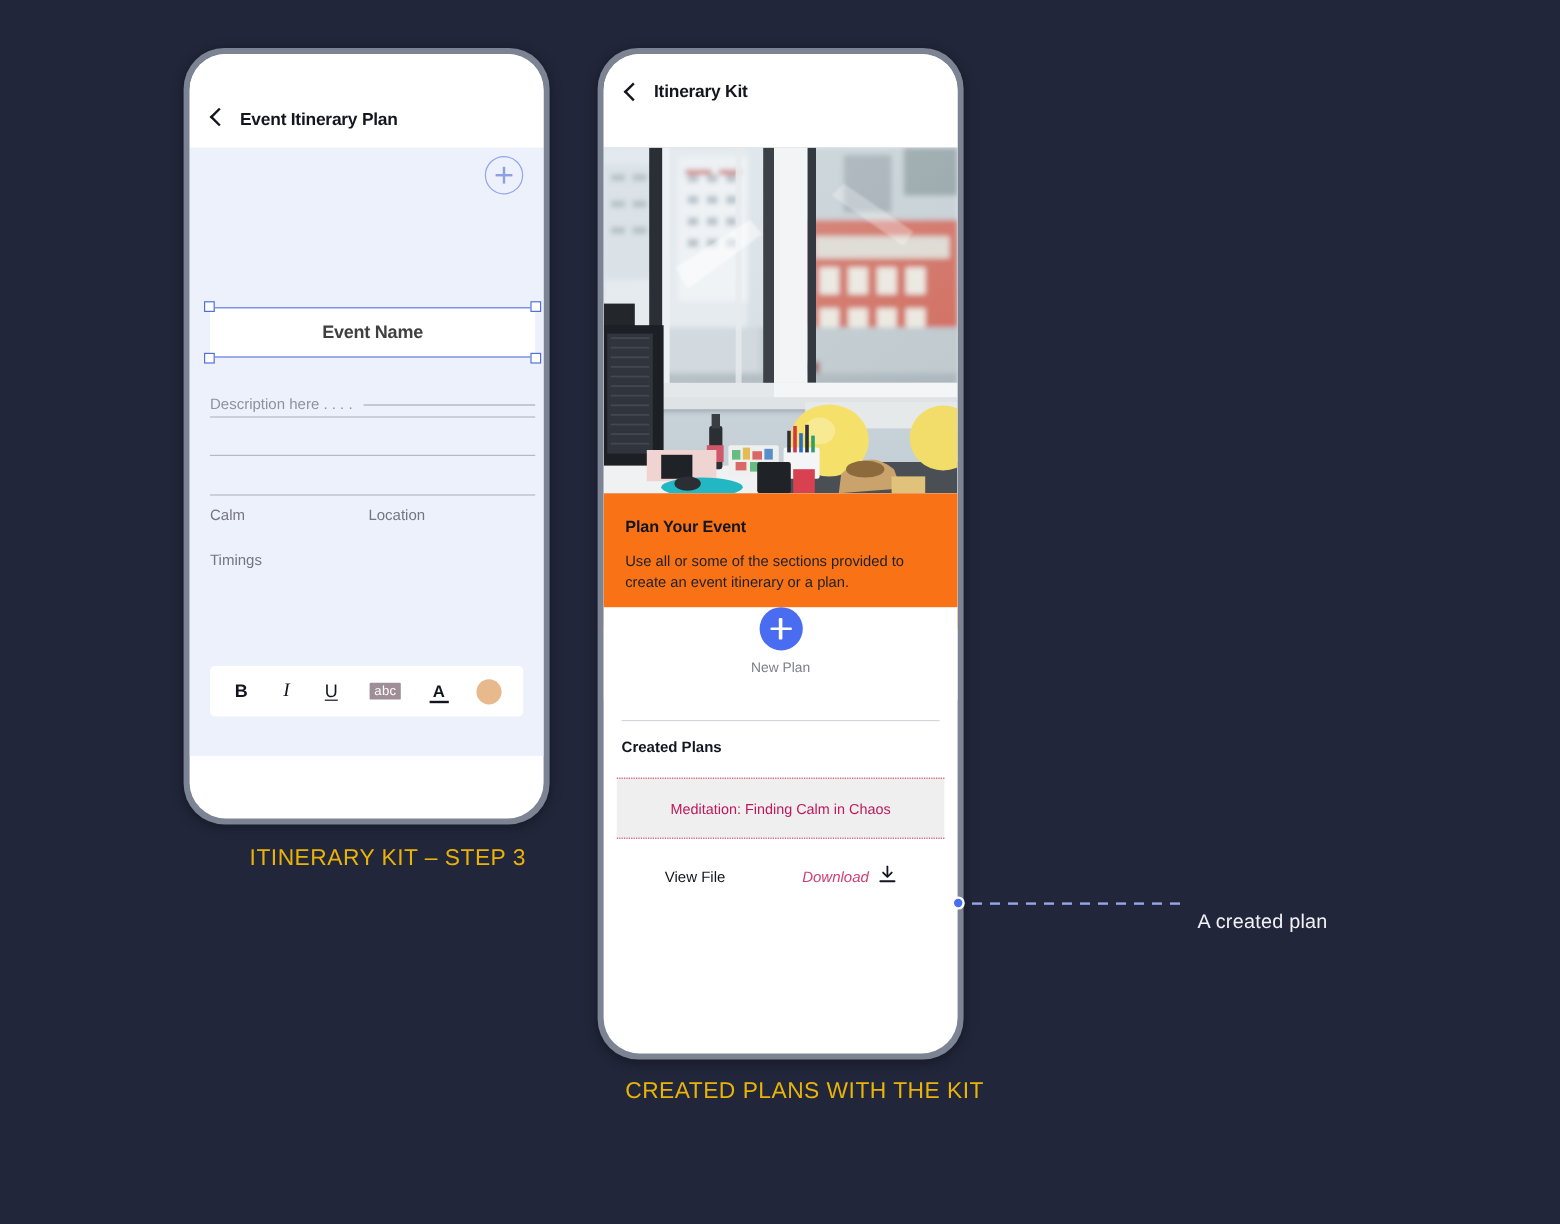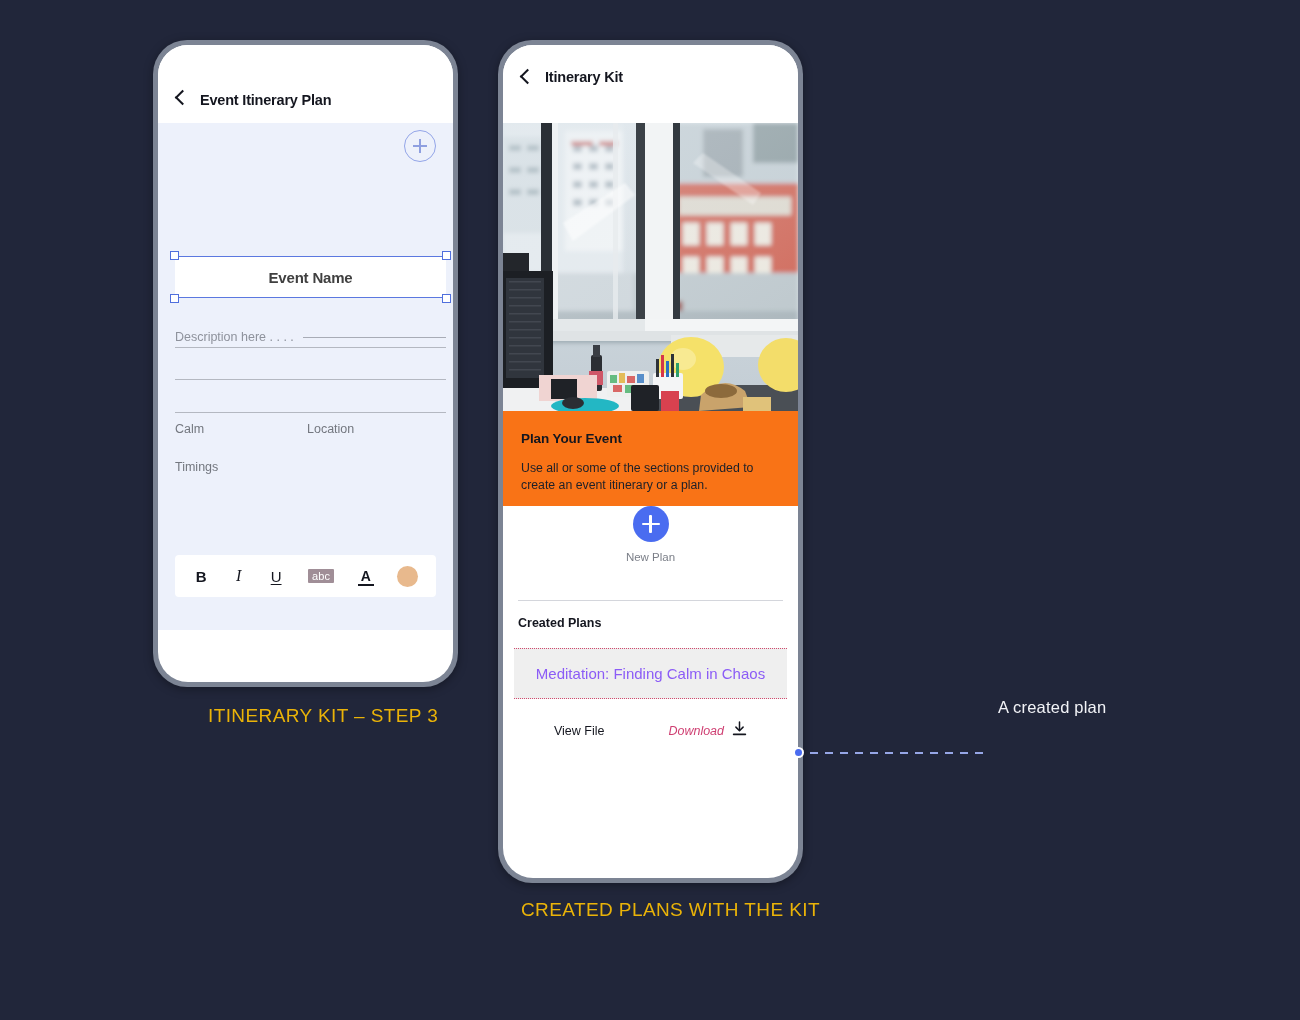--- a/index.html
+++ b/index.html
@@ -292,22 +292,22 @@
     margin: 18px 11px 0 11px;
     background: #efefef;
     border-top: 1.6px dotted #d14a6e;
     border-bottom: 1.6px dotted #d14a6e;
     height: 51px;
     display: flex;
     align-items: center;
     justify-content: center;
   }
   .plan-row-text {
-    font-size: 15px;
-    color: #8b5cf6;
+    font-size: 12px;
+    color: #be185d;
   }
 
   .row-actions {
     display: flex;
     align-items: center;
     justify-content: center;
     gap: 64px;
     padding-top: 22px;
   }
   .act-view {
@@ -353,21 +353,21 @@
   }
   .anno-line {
     position: absolute;
     left: 810px; top: 752px;
     width: 176px; height: 1.6px;
     background: repeating-linear-gradient(to right,
       #96a6e6 0px, #96a6e6 8px, transparent 8px, transparent 15px);
   }
   .anno-text {
     position: absolute;
-    left: 998px; top: 698px;
+    left: 998px; top: 759px;
     color: #f2f3f7;
     font-size: 16.5px;
     letter-spacing: 0.2px;
     white-space: nowrap;
   }
 </style>
 </head>
 <body>
 
 <div class="phone" id="phone-1">

